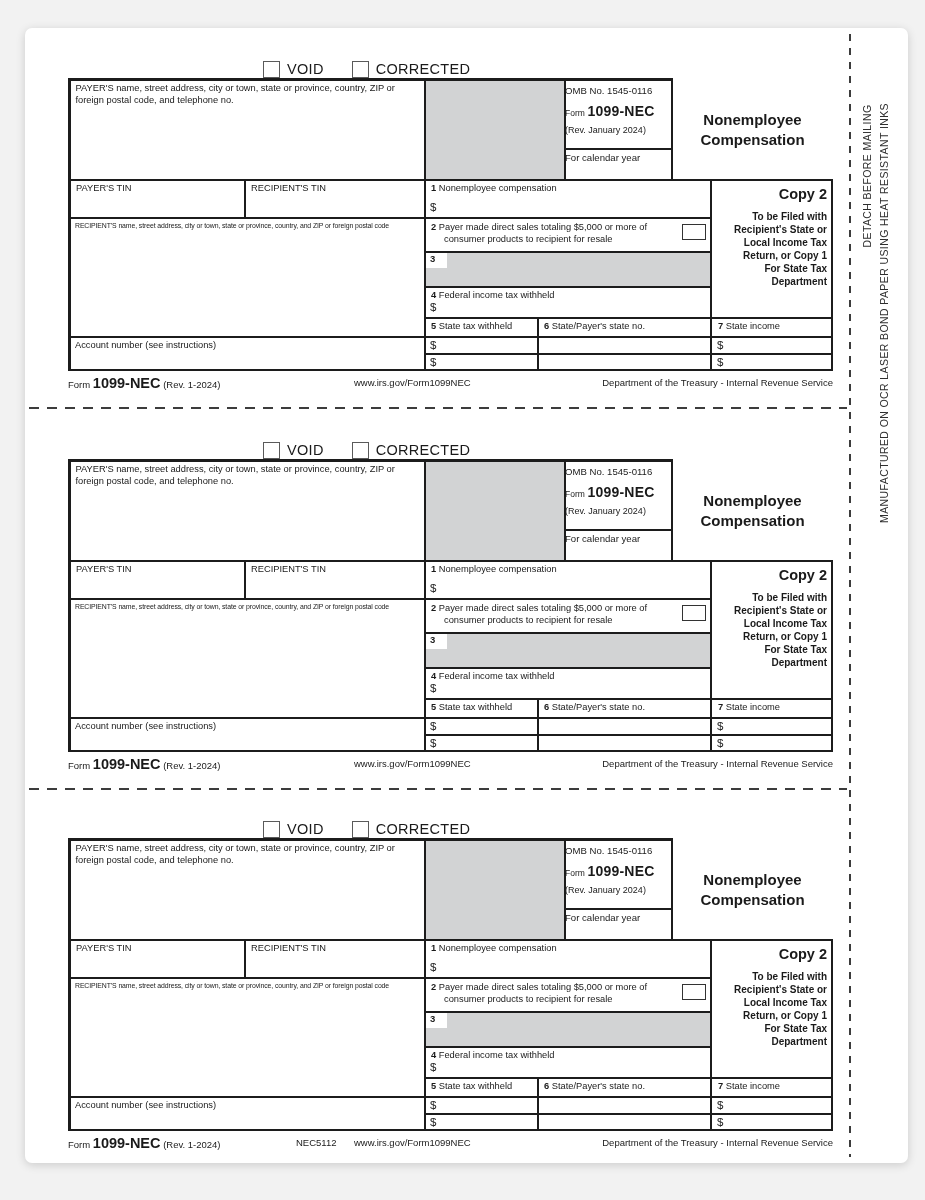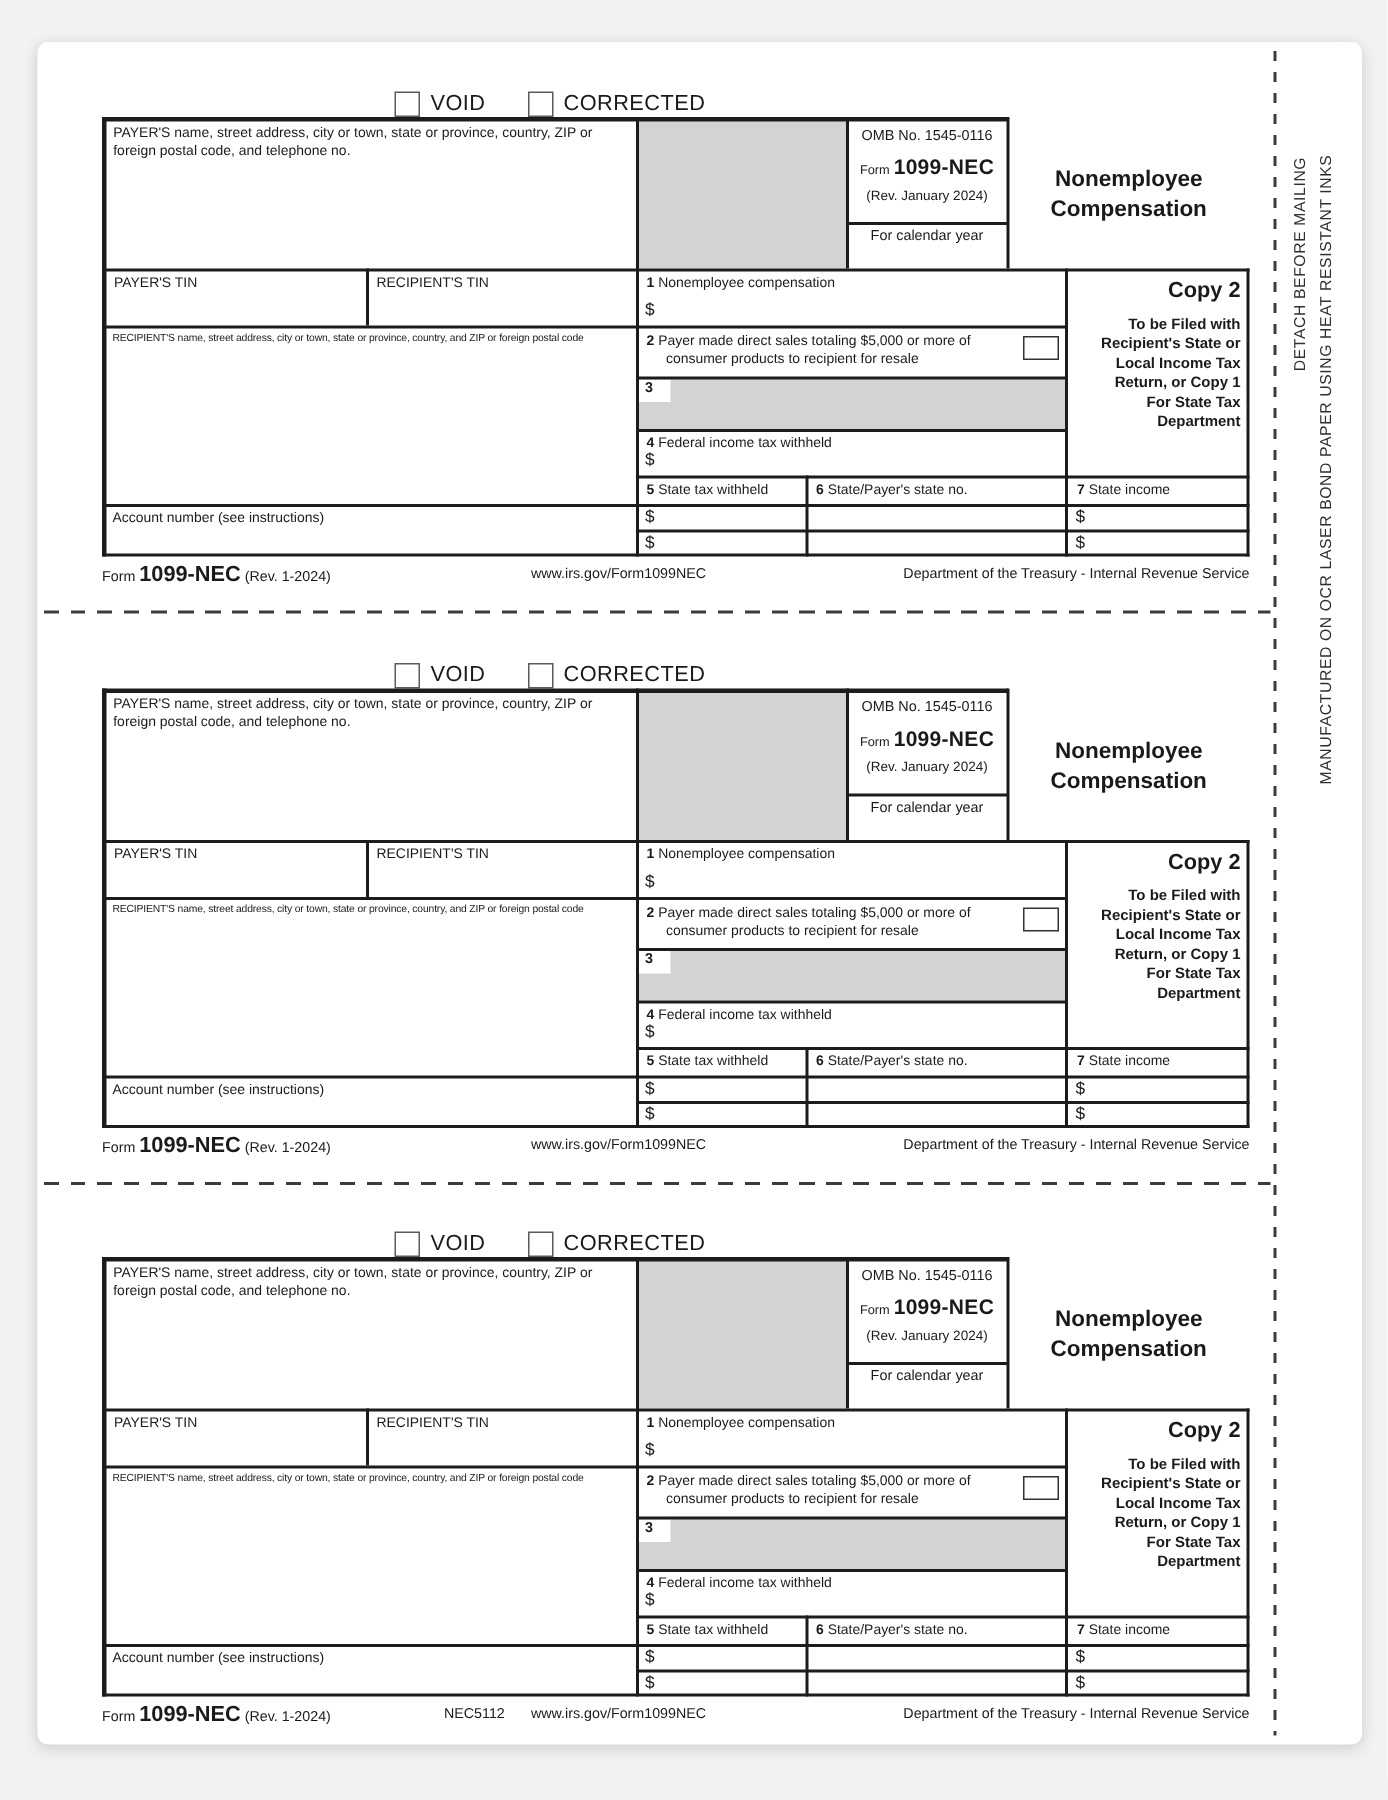--- a/index.html
+++ b/index.html
@@ -37,21 +37,21 @@
   .hl,.vl{position:absolute;background:#1c1c1c;z-index:3;}
   .hl{height:1.5px;}
   .vl{width:1.5px;}
   .cell{position:absolute;box-sizing:border-box;z-index:2;font-size:9.3px;line-height:1.25;}
   .cell b{font-weight:bold;}
   .pad{padding:3px 5px;}
   .grayfill{background:#d2d3d4;z-index:1;}
   .dollar{font-size:11.5px;}
   .dol-bl{position:absolute;left:4px;bottom:2px;}
   .smalllbl{font-size:6.9px;letter-spacing:-0.1px;}
-  .omb-line{text-align:center;font-size:9.6px;}
+  .omb-line{font-size:9.6px;}
   .form-no{font-size:14px;font-weight:bold;letter-spacing:.2px;}
   .comp-title{display:flex;align-items:center;justify-content:center;text-align:center;
     font-weight:bold;font-size:15px;line-height:1.3;}
   .copy2-head{font-weight:bold;font-size:14.5px;text-align:right;margin-top:4px;}
   .copy2-stmt{font-weight:bold;font-size:10px;line-height:1.3;text-align:right;margin-top:7px;}
   .cb2{position:absolute;right:4px;top:5px;width:22px;height:14px;border:1.6px solid #333;background:#fff;}
   .numbox3{position:absolute;left:1px;top:1px;width:21px;height:15px;background:#fff;
     font-weight:bold;font-size:9.5px;padding-left:4px;box-sizing:border-box;}
   .footer{position:absolute;left:0;top:311px;width:765px;height:20px;font-size:9.5px;}
   .f-item{position:absolute;white-space:nowrap;}

